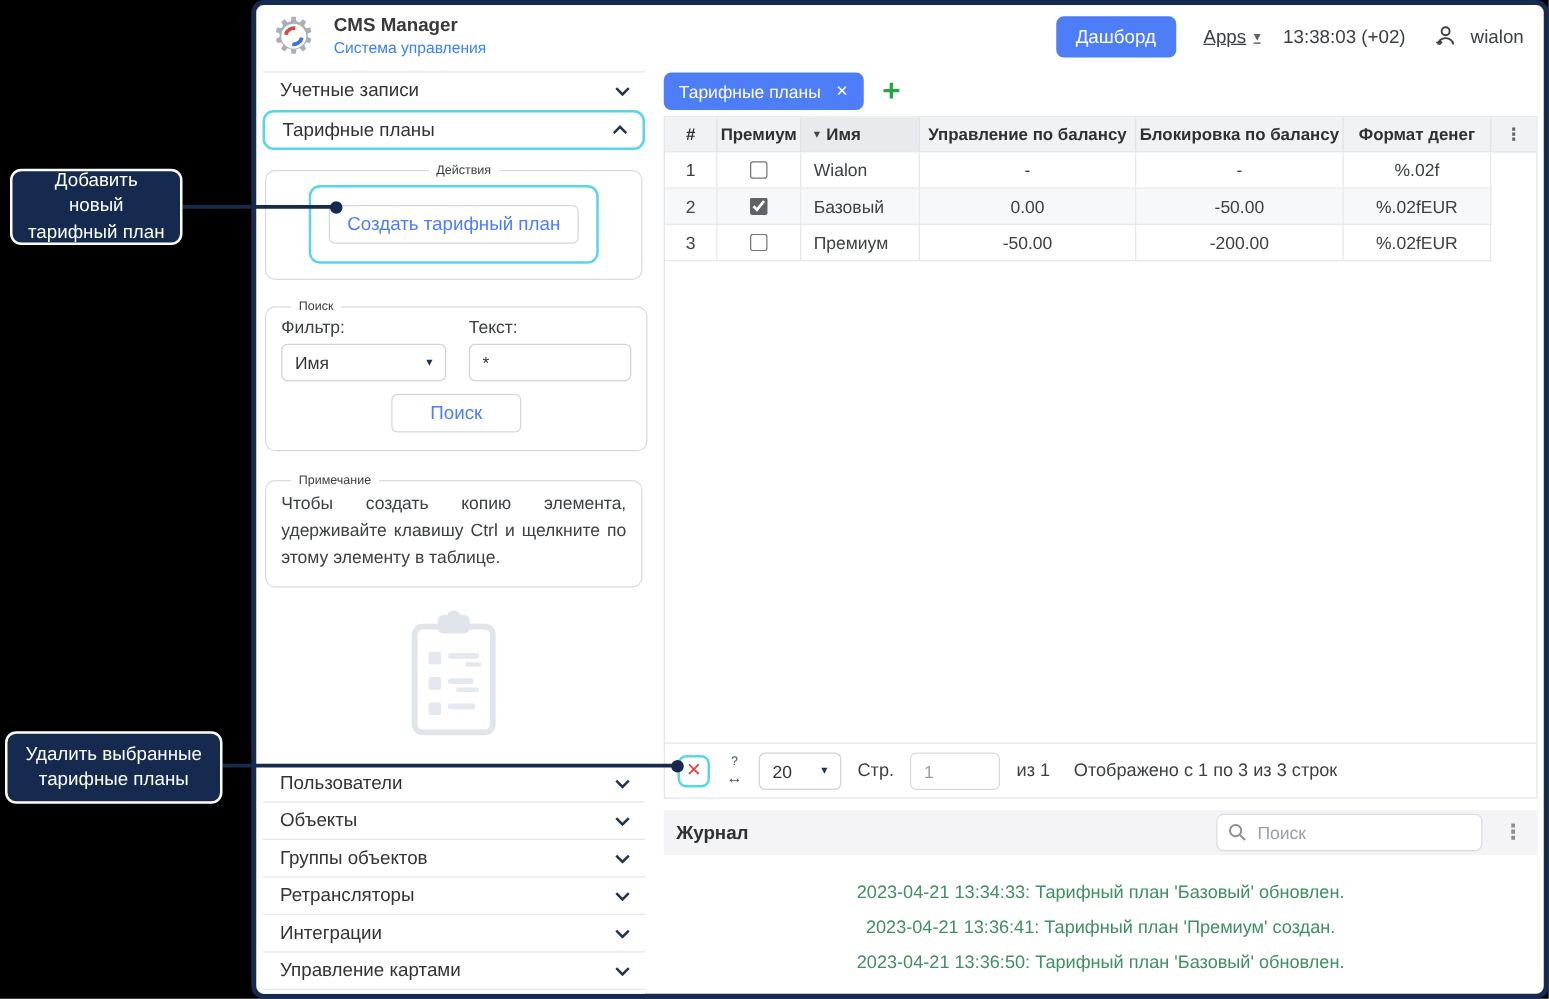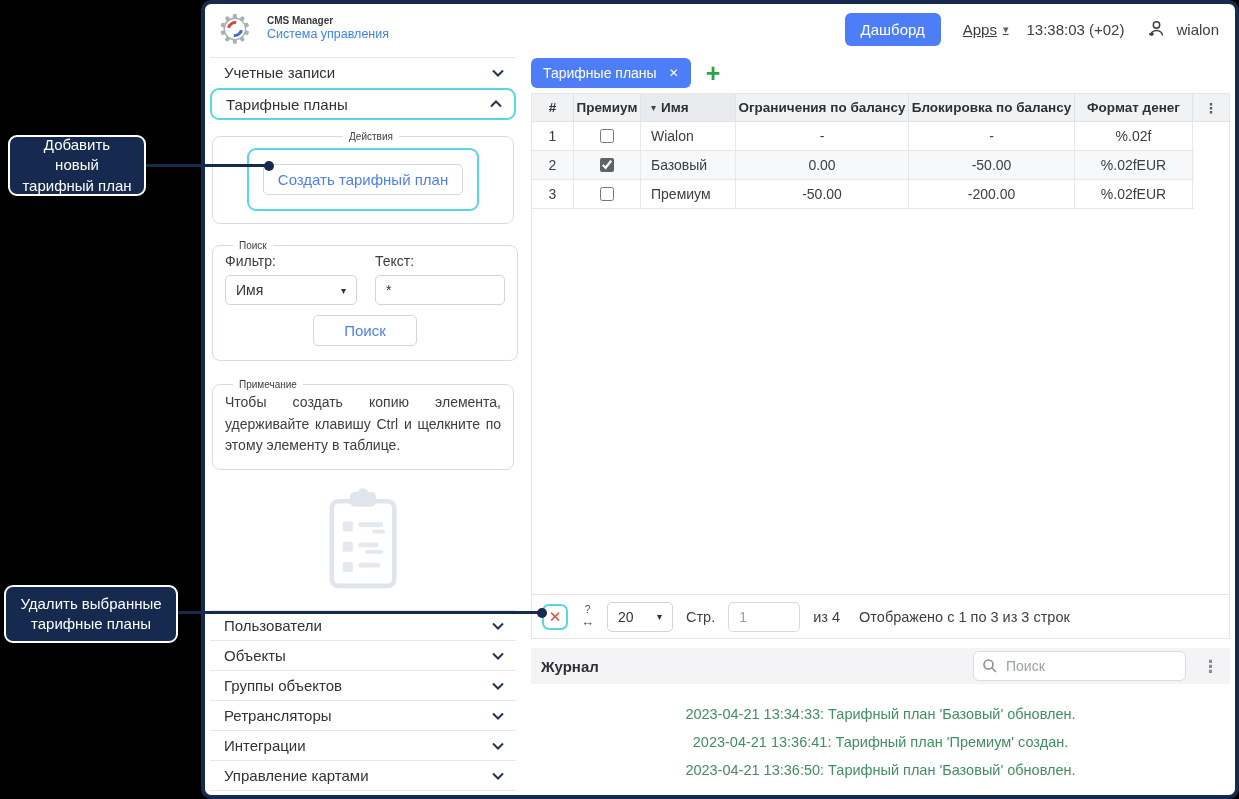--- a/index.html
+++ b/index.html
@@ -13,21 +13,21 @@
   
   .app-header { position:absolute; left:0; top:0; width:100%; height:50px;
     display:flex; align-items:center; padding:0 16px 0 10px; gap:12px; }
   .logo-wrap { position:relative; width:40px; height:40px; flex:0 0 auto; }
   .gear-glyph { font-size:40px; line-height:40px; color:#aab0b6; display:block; text-align:center; }
   .gear-hole { position:absolute; left:50%; top:50%; width:20px; height:20px; margin:-10px 0 0 -10px; background:#fff; border-radius:50%; }
   .arc { position:absolute; left:50%; top:50%; width:16px; height:16px; margin:-8px 0 0 -8px; border:3px solid transparent; border-radius:50%; }
   .arc.red { border-top-color:#d84b40; transform:rotate(-35deg); }
   .arc.blue { border-top-color:#3f6fd8; transform:rotate(145deg); }
   .title-block { display:flex; flex-direction:column; line-height:1.25; }
-  .app-title { font-size:10px; font-weight:bold; color:#37393b; }
+  .app-title { font-size:15px; font-weight:bold; color:#37393b; }
   .app-subtitle { font-size:12.5px; color:#3b82f6; }
   .header-spacer { flex:1; }
   .btn-primary { background:#4d7df7; color:#fff; border:none; border-radius:6px;
     padding:8px 16px; font-size:15px; font-family:inherit; cursor:pointer; }
   .apps-menu { display:flex; align-items:center; gap:6px; font-size:15px; color:#3c4043; margin-left:10px; cursor:pointer;text-decoration:underline; }
   .apps-caret { font-size:11px; color:#5f6368; }
   .clock { font-size:15px; color:#3c4043; margin-left:6px; }
   .user-box { display:flex; align-items:center; gap:10px; margin-left:10px; }
   .username { font-size:15px; color:#3c4043; }
 
@@ -282,21 +282,21 @@
     </div>
 
     <div class="table-panel">
       <div class="tbl-head">
         <div class="hc w-num">#</div>
         <div class="hc w-check">Премиум</div>
         <div class="hc w-name">
           <span class="sort-caret">▾</span>
           <span>Имя</span>
         </div>
-        <div class="hc w-limit">Ограничения по балансу</div>
+        <div class="hc w-limit">Управление по балансу</div>
         <div class="hc w-block">Блокировка по балансу</div>
         <div class="hc w-format">Формат денег</div>
         <div class="hc hc-kebab">⋮</div>
       </div>
 
       <div class="rows-wrap">
 
           <div class="tbl-row">
             <div class="c w-num">1</div>
             <div class="c w-check">
@@ -340,21 +340,21 @@
         <span class="fit-icon">
           <span class="fit-q">?</span>
           <span class="fit-a">↔</span>
         </span>
         <div class="select-box pagesize">
           <span>20</span>
           <span class="select-caret">▾</span>
         </div>
         <span class="pg-label">Стр.</span>
         <input class="page-input" type="text" value="1" style="">
-        <span class="pg-label">из 4</span>
+        <span class="pg-label">из 1</span>
         <span class="pg-summary">Отображено с 1 по 3 из 3 строк</span>
       </div>
     </div>
 
     <div class="journal">
       <div class="journal-head">
         <span class="journal-title">Журнал</span>
         <div class="jh-spacer"></div>
         <div class="jsearch">
           <svg class="mag" viewBox="0 0 16 16">

